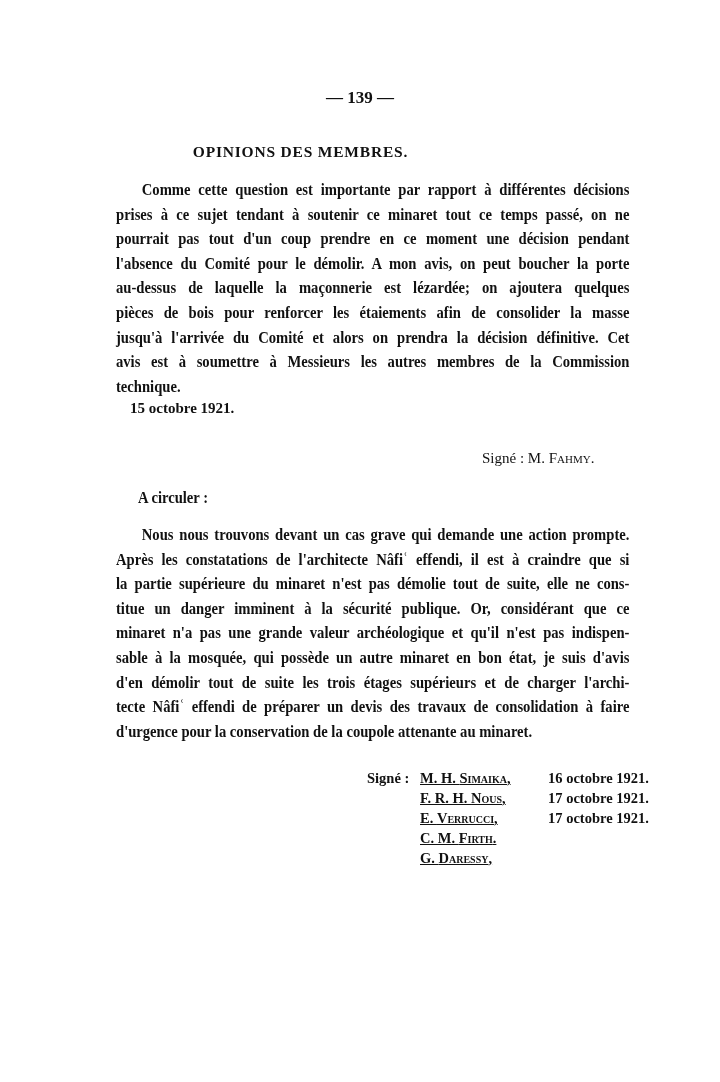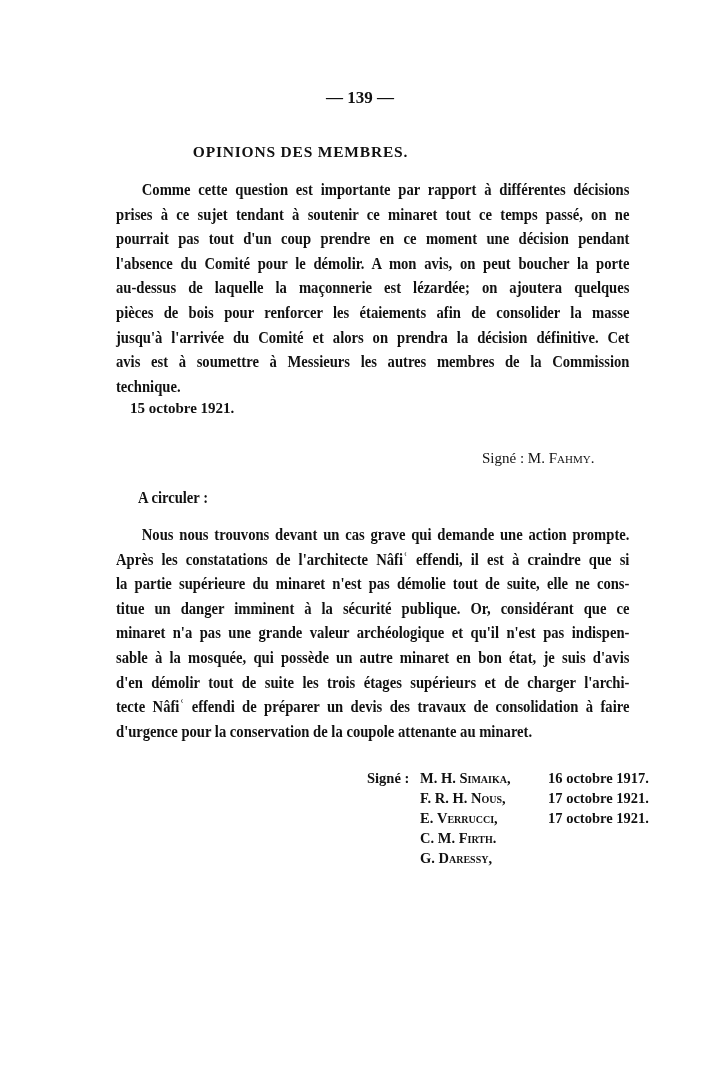--- a/index.html
+++ b/index.html
@@ -17,21 +17,21 @@
   #para1 { top: 178px; }
   #para2 { top: 523px; }
   .date1 { position: absolute; top: 400px; left: 130px; font-size: 15px; font-weight: bold; }
   .sig1 { position: absolute; top: 450px; left: 482px; font-size: 15px; font-weight: normal; }
   .circ { position: absolute; top: 488px; left: 138px; font-size: 17px; font-weight: bold;
           transform: scaleX(0.86); transform-origin: left top; }
   .sc { font-variant: small-caps; }
   .sigblock { position: absolute; top: 768px; left: 335px; font-size: 14.5px; font-weight: bold; line-height: 20px; margin-left: 32px; }
   .sigrow { display: flex; white-space: nowrap; }
   .sigprefix { width: 53px; }
-  .signame { width: 128px; }
+  .signame { width: 128px; text-decoration: underline; }
   .sigdate { }
 </style>
 </head>
 <body>
 
 <div class="page-number">— 139 —</div>
 <div class="heading">OPINIONS DES MEMBRES.</div>
 
 <div class="para" id="para1">
   <span class="line indent">Comme cette question est importante par rapport à différentes décisions</span>
@@ -62,21 +62,21 @@
   <span class="line">sable à la mosquée, qui possède un autre minaret en bon état, je suis d'avis</span>
   <span class="line">d'en démolir tout de suite les trois étages supérieurs et de charger l'archi-</span>
   <span class="line">tecte Nâfiʿ effendi de préparer un devis des travaux de consolidation à faire</span>
   <span class="line last">d'urgence pour la conservation de la coupole attenante au minaret.</span>
 </div>
 
 <div class="sigblock">
   <div class="sigrow">
     <span class="sigprefix">Signé :</span>
     <span class="signame"><span>M. H. </span><span class="sc">Simaika</span><span>,</span></span>
-    <span class="sigdate">16 octobre 1917.</span>
+    <span class="sigdate">16 octobre 1921.</span>
   </div>
   <div class="sigrow">
     <span class="sigprefix"></span>
     <span class="signame"><span>F. R. H. </span><span class="sc">Nous</span><span>,</span></span>
     <span class="sigdate">17 octobre 1921.</span>
   </div>
   <div class="sigrow">
     <span class="sigprefix"></span>
     <span class="signame"><span>E. </span><span class="sc">Verrucci</span><span>,</span></span>
     <span class="sigdate">17 octobre 1921.</span>

